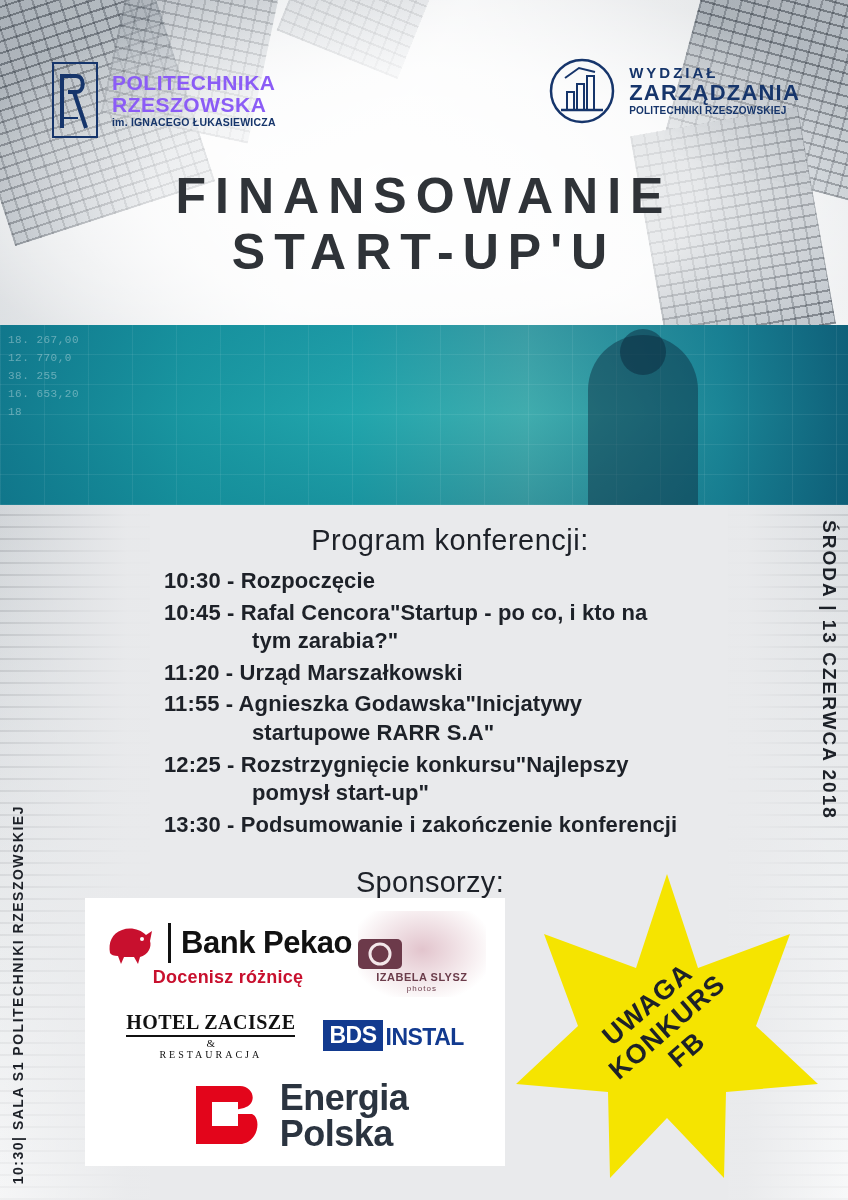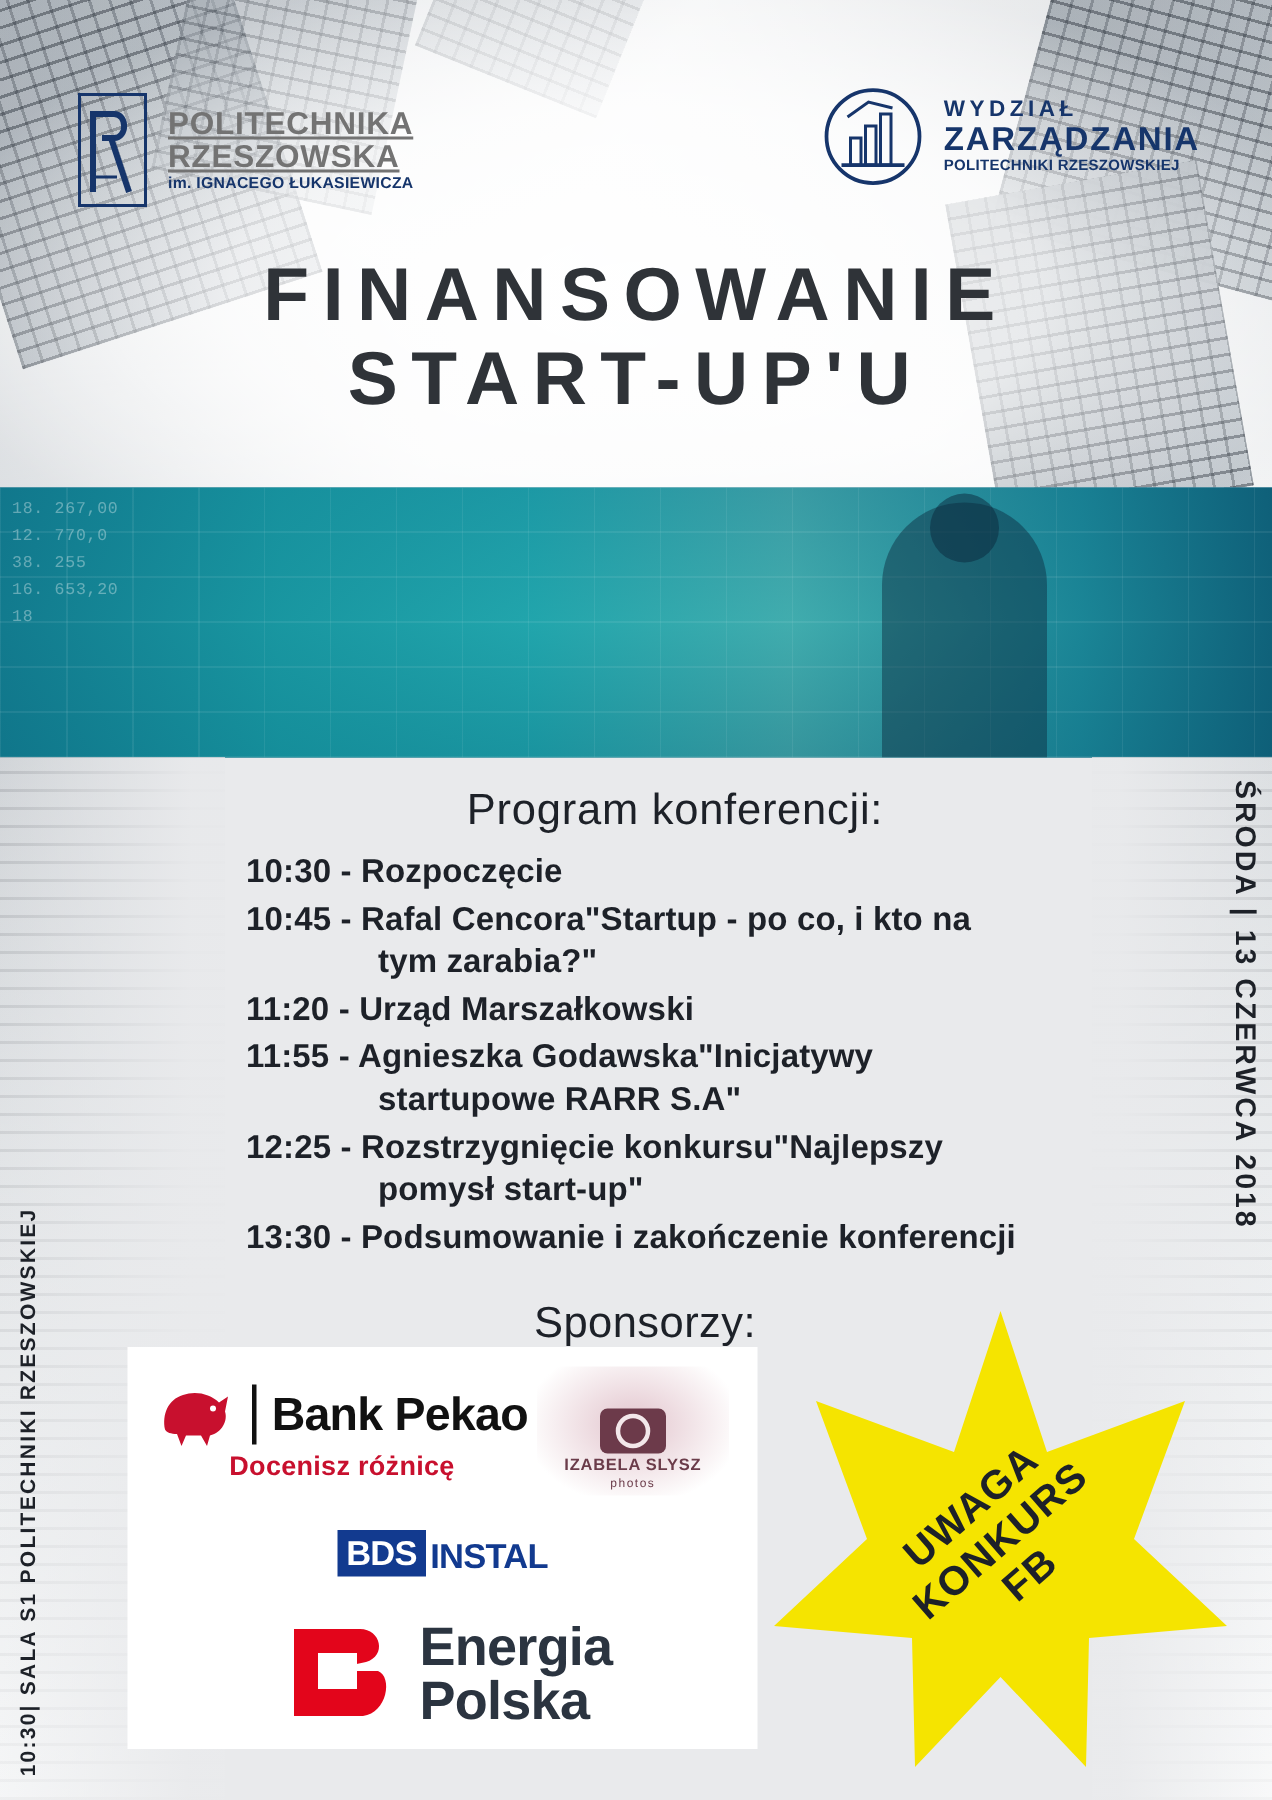--- a/index.html
+++ b/index.html
@@ -43,21 +43,21 @@
   }
 
   
   .logo-left {
     position: absolute; left: 52px; top: 62px; display: flex; align-items: center; gap: 14px;
   }
   .pr-mark { width: 46px; height: 76px; position: relative; }
   .pr-mark svg { display:block; }
   .pr-text { line-height: 1.05; }
   .pr-text .l1, .pr-text .l2 {
-    font-size: 21px; font-weight: bold; color: #737373; letter-spacing: .5px; text-decoration: underline;
+    font-size: 21px; font-weight: bold; color: #8b5cf6; letter-spacing: .5px;
   }
   .pr-text .l3 { font-size: 10.5px; font-weight: bold; color: #16356b; margin-top: 1px; letter-spacing: .2px; }
 
   .logo-right {
     position: absolute; right: 48px; top: 58px; display: flex; align-items: center; gap: 14px;
   }
   .wz-mark { width: 66px; height: 66px; }
   .wz-text { line-height: 1.05; }
   .wz-text .w1 { font-size: 15px; font-weight: bold; color: #16356b; letter-spacing: 3px; }
   .wz-text .w2 { font-size: 22px; font-weight: bold; color: #16356b; letter-spacing: 1.2px; }
@@ -161,21 +161,21 @@
   }
   .sp-row { display: flex; align-items: center; justify-content: center; }
   .sp-row-1 { height: 96px; gap: 6px; }
   .pekao { display: flex; align-items: center; flex-direction: column; }
   .pekao-top { display: flex; align-items: center; gap: 10px; }
   .pekao-bison { width: 54px; height: 44px; }
   .pekao-bar { width: 3px; height: 40px; background: #111; }
   .pekao-name { font-size: 31px; font-weight: bold; color: #111; letter-spacing: -.5px; }
   .pekao-sub { font-size: 18px; font-weight: bold; color: #c8102e; margin-top: 2px; letter-spacing: .2px; }
   .izabela {
-    width: 128px; height: 86px; position: relative; display:flex; align-items:center; justify-content:center;
+    width: 128px; height: 86px; position: relative; display:flex; align-items:center; 
     background: radial-gradient(ellipse at 50% 45%, rgba(221,186,196,0.85), rgba(240,225,228,0.25) 70%, rgba(255,255,255,0) 80%);
   }
   .iz-cam { width: 44px; height: 30px; background: #6c3a4a; border-radius: 5px; position: relative; }
   .iz-cam:after { content:""; position:absolute; left:50%; top:50%; transform:translate(-50%,-50%);
     width:17px; height:17px; border-radius:50%; border:3px solid #f3e7ea; }
   .iz-name { position: absolute; bottom: 14px; left: 0; width: 100%; text-align: center;
     font-size: 11px; font-weight: bold; color: #6b3c4a; letter-spacing: .5px; }
   .iz-sub { position: absolute; bottom: 4px; left: 0; width: 100%; text-align: center;
     font-size: 8px; color: #6b3c4a; letter-spacing: 1px; }
 
@@ -348,20 +348,25 @@
       </div>
 
       <div class="izabela">
         <div class="iz-cam"></div>
         <div class="iz-name">IZABELA SLYSZ</div>
         <div class="iz-sub">photos</div>
       </div>
     </div>
 
     <div class="sp-row sp-row-2">
+      <div class="zacisze">
+        <div class="zac-1">HOTEL ZACISZE</div>
+        <div class="zac-amp">&amp;</div>
+        <div class="zac-2">RESTAURACJA</div>
+      </div>
       <div class="bds">
         <span class="bds-1">BDS</span>
         <span class="bds-2">INSTAL</span>
       </div>
     </div>
 
     <div class="sp-row sp-row-3">
       <div class="ep-mark">
         <svg width="84" height="84" viewBox="0 0 84 84">
           <path d="M14 12 L58 12 C72 12 76 30 62 34 L34 40 L70 40 C80 44 76 68 60 70 L14 70 Z" fill="#e3051b"></path>

